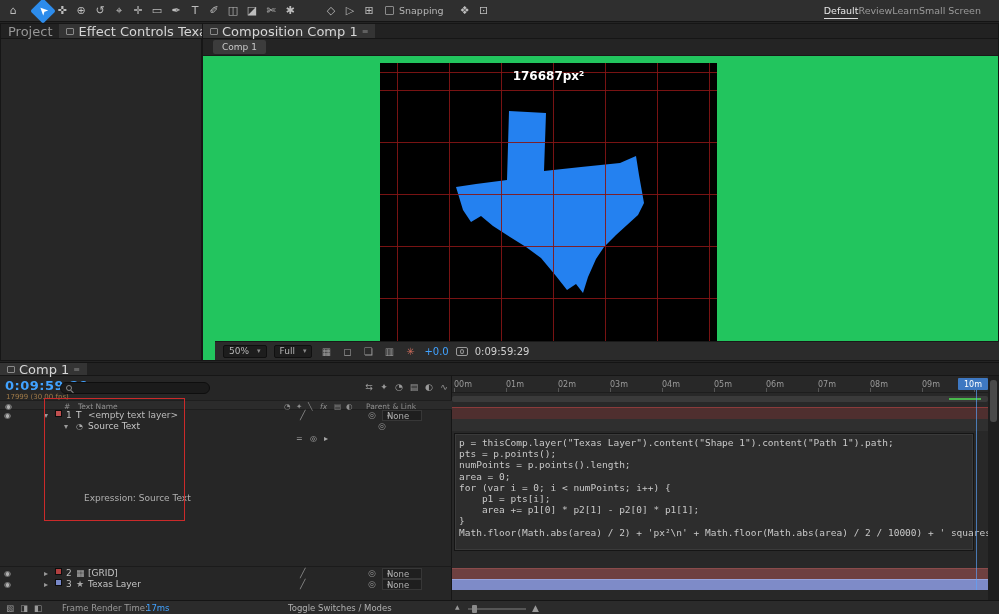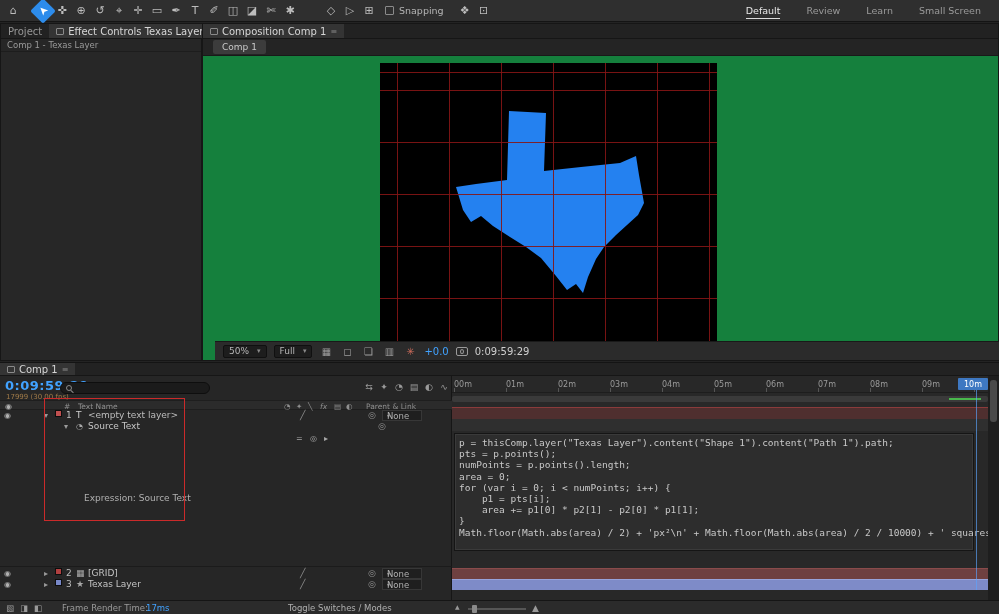--- a/index.html
+++ b/index.html
@@ -9,37 +9,37 @@
   
   #toolbar{position:absolute;left:0;top:0;width:999px;height:22px;background:#2f2f2f;
            border-bottom:1px solid #141414;display:flex;align-items:center;padding:0 4px;gap:1px}
   .tool{width:18px;height:18px;display:flex;align-items:center;justify-content:center;
         color:#bdbdbd;font-size:11px;border-radius:2px;flex:none}
   .tool.active{background:#2d8ceb;color:#fff}
   .tool.rot{transform:rotate(-135deg)}
   .tgap{width:10px;flex:none}
   .chk{width:9px;height:9px;border:1px solid #8a8a8a;border-radius:1px;margin:0 4px 0 6px;flex:none}
   .snaplbl{color:#b5b5b5;font-size:9.5px}
-  #workspaces{margin-left:auto;display:flex;align-items:center;gap:26px;padding-right:14px}
+  #workspaces{margin-left:auto;display:flex;align-items:center;padding-right:14px}
   .ws{color:#9a9a9a;font-size:9.5px;padding:2px 0;cursor:default}
   .ws.active{color:#e6e6e6;border-bottom:1px solid #dcdcdc}
   
   .panel{position:absolute;background:#272727;border:1px solid #161616}
   .tabstrip{height:15px;background:#222;display:flex;align-items:stretch;border-bottom:1px solid #161616}
-  .tab{padding:0 7px;display:flex;align-items:center;gap:4px;font-size:10px;color:#969696;white-space:nowrap}
+  .tab{padding:0 7px;display:flex;align-items:center;gap:4px;font-size:13px;color:#969696;white-space:nowrap}
   .tab.active{background:#343434;color:#d6d6d6}
   .menu-ic{color:#8a8a8a;font-size:8px}
   .menu-ic::before{content:"≡"}
   .paneltab-ic{width:8px;height:7px;border:1px solid #8a8a8a;border-radius:1px;flex:none}
   
   #leftpanel{left:0;top:23px;width:202px;height:338px}
   .subrow{height:13px;display:flex;align-items:center;padding:0 6px;font-size:8.5px;color:#9a9a9a;
           border-bottom:1px solid #1d1d1d;background:#262626}
   
-  #comppanel{left:202px;top:23px;width:797px;height:338px;background:#15803d}
+  #comppanel{left:202px;top:23px;width:797px;height:338px;background:#22c55e}
   .chiprow{height:17px;background:#242424;display:flex;align-items:center;padding:0 10px;border-bottom:1px solid #191919}
   .chip{background:#3c3c3c;color:#c9c9c9;font-size:9px;padding:2px 9px;border-radius:2px}
   #comp{position:absolute;left:177px;top:39px;width:337px;height:278px;background:#000}
   #comp svg{position:absolute;left:0;top:0}
   #gridlines{position:absolute;inset:0;
     background-image:
       repeating-linear-gradient(90deg, rgba(133,21,21,.9) 0 1px, transparent 1px 52px),
       repeating-linear-gradient(0deg,  rgba(133,21,21,.9) 0 1px, transparent 1px 52px);
     background-position:17px 0,0 10px}
   #compoverlay{position:absolute;left:0;top:6px;width:100%;text-align:center;color:#fff;
@@ -157,43 +157,41 @@
     <div class="tabstrip">
       <div class="tab">
         <span>Project</span>
       </div>
       <div class="tab active">
         <span class="paneltab-ic"></span>
         <span>Effect Controls Texas Layer</span>
         <span class="menu-ic"></span>
       </div>
     </div>
-    <div class="subrow">
-      <span>Comp 1 - Texas Layer</span>
-    </div>
   </div>
 
   <div id="comppanel" class="panel">
     <div class="tabstrip">
       <div class="tab active">
         <span class="paneltab-ic"></span>
         <span>Composition Comp 1</span>
         <span class="menu-ic"></span>
       </div>
     </div>
     <div class="chiprow">
       <span class="chip">Comp 1</span>
     </div>
 
     <div id="comp">
       <svg width="337" height="278" viewBox="0 0 337 278">
         <polygon fill="#2481f0" points="129,48 166,50 164,108 201,104 240,100 256,93 259,112 264,140 258,152 236,172 224,184 216,196 208,214 203,230 196,221 187,227 176,213 161,195 146,184 130,174 113,163 101,153 91,159 83,147 76,124 96,121 127,117"></polygon>
       </svg>
       <div id="gridlines"></div>
       <div id="compoverlay">
+        <div>176687px²</div>
       </div>
     </div>
 
     <div id="compbar">
       <span class="select">
         <span>50%</span>
       </span>
       <span class="select">
         <span>Full</span>
       </span>

